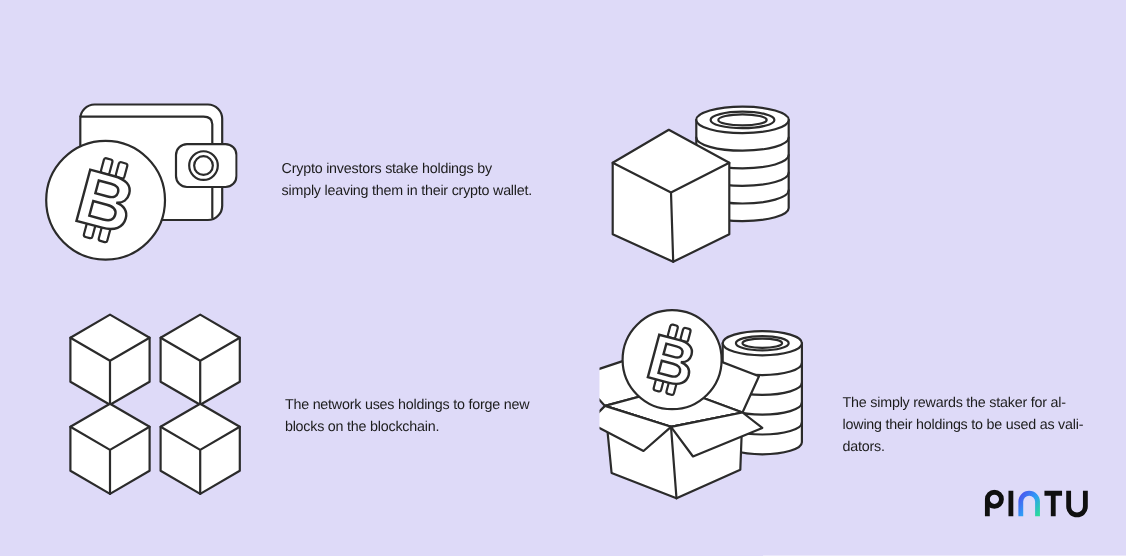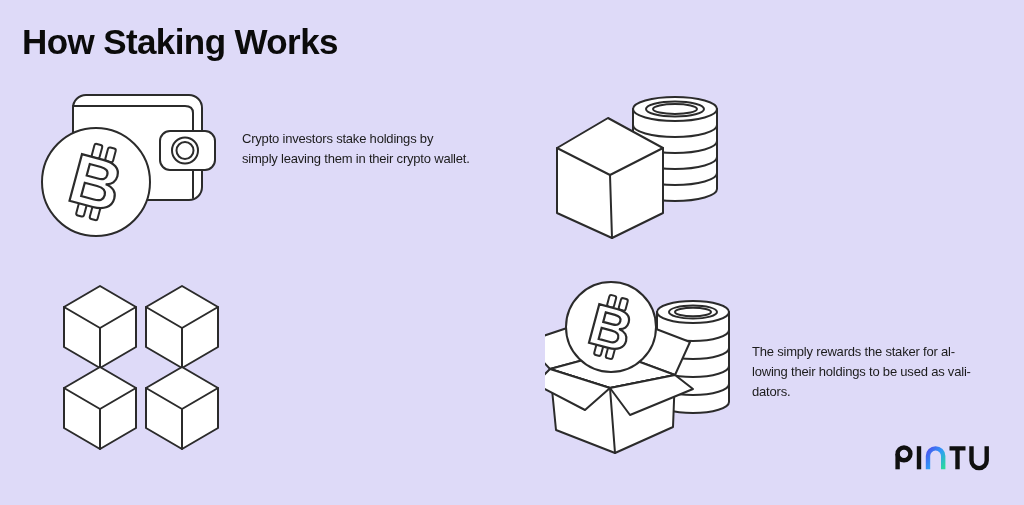--- a/index.html
+++ b/index.html
@@ -9,21 +9,21 @@
     background:#DEDAF8;
     overflow:hidden;
     font-family:"Liberation Sans", sans-serif;
   }
   .page-title{
     position:absolute;left:22px;top:22px;margin:0;
     font-size:35px;line-height:40px;font-weight:bold;
     letter-spacing:-0.6px;color:#0b0b0b;
   }
   .step-text{
-    position:absolute;margin:2px;
+    position:absolute;margin:16px;
     font-size:13px;line-height:20px;letter-spacing:-0.2px;
     color:#1c1c1c;white-space:pre-line;
   }
   .t1{left:240px;top:127px;width:260px;}
   .t2{left:750px;top:128px;width:264px;}
   .t3{left:243px;top:342px;width:260px;}
   .t4{left:750px;top:340px;width:264px;}
   .illus{position:absolute;}
   .i1{left:36px;top:86px;}
   .i2{left:545px;top:85px;}
@@ -35,21 +35,20 @@
   .ln{fill:none;stroke:#2b2b2b;stroke-width:2;stroke-linejoin:round;stroke-linecap:round;}
   .bsym{fill:#ffffff;stroke:#2b2b2b;stroke-width:2.2;font-weight:bold;
         font-family:"Liberation Sans", sans-serif;}
   .lg{fill:none;stroke:#101010;stroke-width:4.4;}
 </style>
 </head>
 <body>
 
 <div class="canvas">
 
-  <h1 class="page-title">How Staking Works</h1>
 
   <svg class="illus i1" width="180" height="156" viewBox="0 0 180 156" role="img">
     <g>
       <rect class="fl" x="37" y="9" width="129" height="105" rx="13"></rect>
       <path class="ln" d="M37,20 H149 Q157,20 157,27 V112"></path>
       <rect class="fl" x="124" y="45" width="55" height="39" rx="10"></rect>
       <circle class="fl" cx="149" cy="64.5" r="13"></circle>
       <circle class="ln" cx="149" cy="64.5" r="8.5"></circle>
     </g>
     <g>
@@ -94,20 +93,22 @@
     </g>
     <g>
       <polygon class="fl" points="60,87 96,108 96,148 60,169 24,148 24,108"></polygon>
       <path class="ln" d="M24,108 L60,129 L96,108 M60,129 L60,169"></path>
     </g>
     <g>
       <polygon class="fl" points="142,87 178,108 178,148 142,169 106,148 106,108"></polygon>
       <path class="ln" d="M106,108 L142,129 L178,108 M142,129 L142,169"></path>
     </g>
   </svg>
+  <p class="step-text t3">The network uses holdings to forge new
+blocks on the blockchain.</p>
 
   <svg class="illus i4" width="200" height="190" viewBox="0 0 200 190" role="img">
     <g>
       <path class="fl" d="M112,40 V130 A36,11 0 0 0 184,130 V40 Z"></path>
       <path class="ln" d="M112,58 A36,11 0 0 0 184,58"></path>
       <path class="ln" d="M112,76 A36,11 0 0 0 184,76"></path>
       <path class="ln" d="M112,94 A36,11 0 0 0 184,94"></path>
       <path class="ln" d="M112,112 A36,11 0 0 0 184,112"></path>
       <ellipse class="fl" cx="148" cy="40" rx="36" ry="11"></ellipse>
       <ellipse class="ln" cx="148" cy="40" rx="24" ry="6.5"></ellipse>

